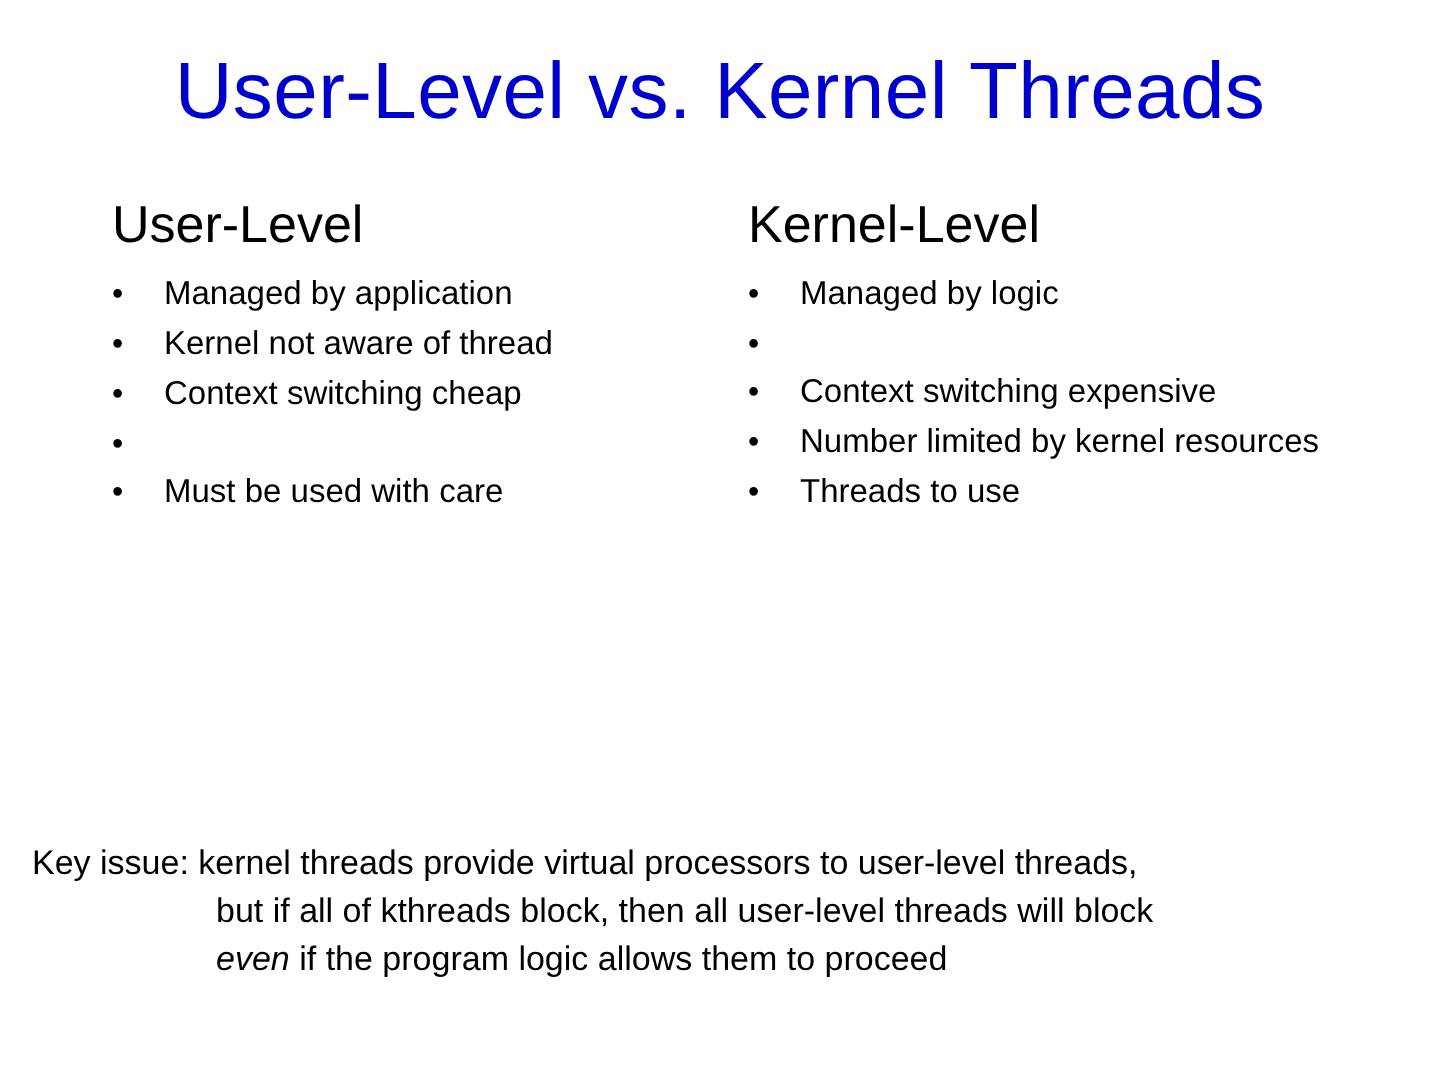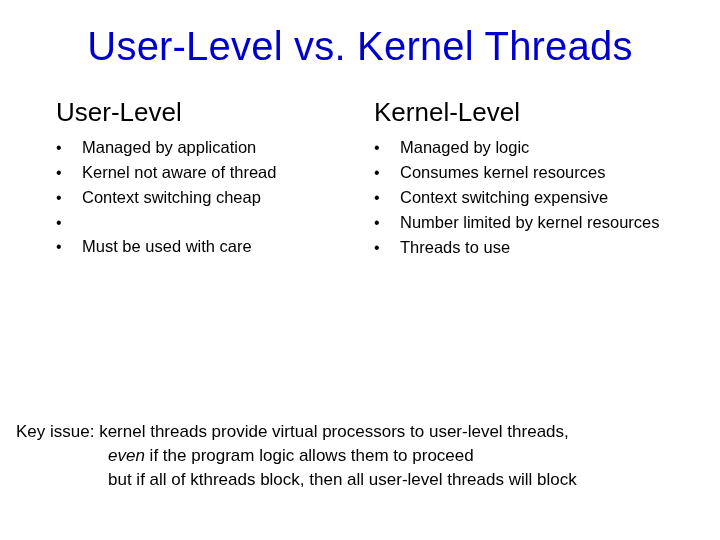--- a/index.html
+++ b/index.html
@@ -118,38 +118,37 @@
 
     <div class="col right">
       <h2 class="col-heading">Kernel-Level</h2>
       <ul class="bullets">
         <li>
             <span class="dot">•</span>
             <span>Managed by logic</span>
           </li>
         <li>
             <span class="dot">•</span>
-            <span>Consumes kernel resources</span>
           </li>
         <li>
             <span class="dot">•</span>
             <span>Context switching expensive</span>
           </li>
         <li>
             <span class="dot">•</span>
             <span>Number limited by kernel resources</span>
           </li>
         <li>
             <span class="dot">•</span>
             <span>Threads to use</span>
           </li>
       </ul>
     </div>
 
   </div>
 
   <div class="key-issue">
     <span class="label">Key issue: </span><span>kernel threads provide virtual processors to user-level threads,</span>
+    <span class="indent">but if all of kthreads block, then all user-level threads will block</span>
     <span class="indent"><span class="italic">even</span><span> if the program logic allows them to proceed</span></span>
-    <span class="indent">but if all of kthreads block, then all user-level threads will block</span>
   </div>
 
 </div>
 
 </body></html>

